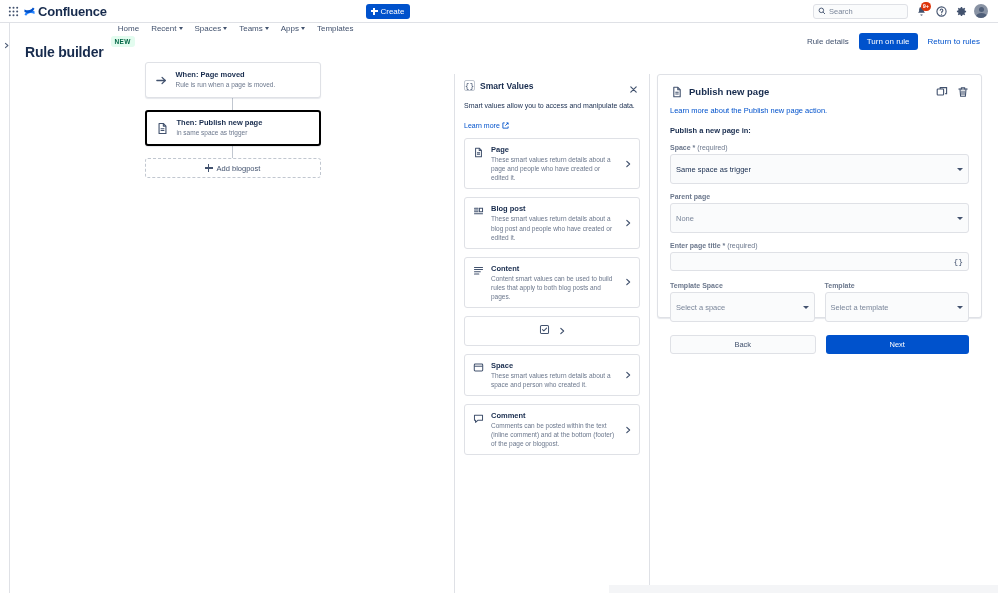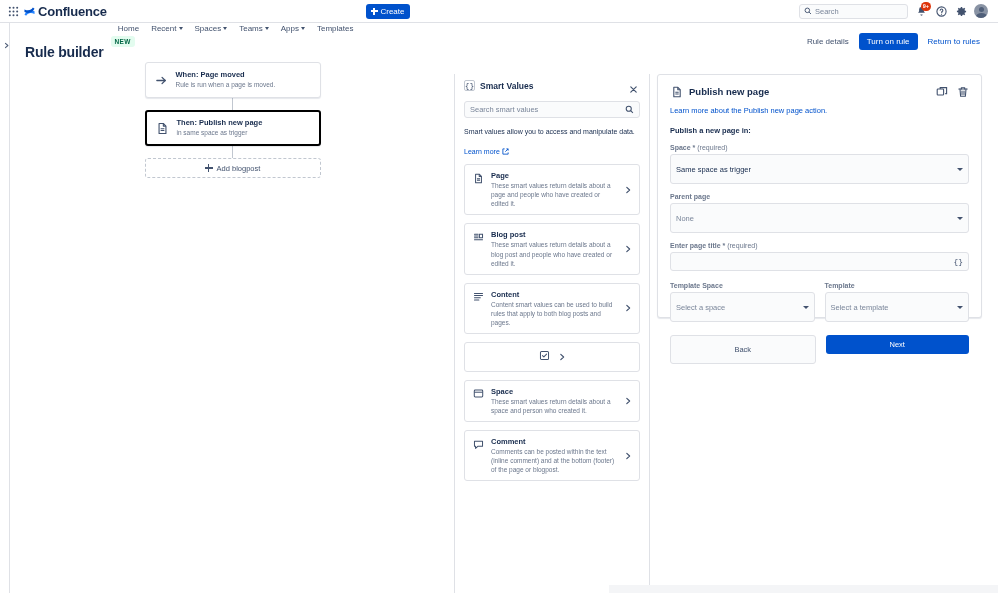--- a/index.html
+++ b/index.html
@@ -79,21 +79,21 @@
   .create-btn .plus:after  { top: 3px; left: 0.5px; height: 1.5px; width: 7px; }
 
   .nav-right {
     margin-left: auto;
     display: flex;
     align-items: center;
     gap: 6px;
     padding-right: 4px;
   }
   .searchbox {
-    width: 109px;
+    width: 95px;
     height: 15px;
     border: 1px solid #dfe1e6;
     border-radius: 3px;
     background: #fafbfc;
     display: flex;
     align-items: center;
     padding: 0 4px;
     gap: 3px;
     font-size: 7.5px;
     color: #7a869a;
@@ -417,21 +417,21 @@
   }
   .two-col { display: flex; gap: 10px; }
   .two-col > div { flex: 1 1 0; min-width: 0; }
   .pub-footer {
     display: flex;
     gap: 10px;
     margin-top: 4px;
   }
   .btn-back {
     flex: 1 1 0;
-    height: 29px;
+    height: 19px;
     border: 1px solid #dfe1e6;
     border-radius: 3px;
     background: #fafbfc;
     color: #42526e;
     font-size: 7.5px;
     display: flex; align-items: center; justify-content: center;
     font-family: inherit;
   }
   .btn-next {
     flex: 1 1 0;
@@ -595,27 +595,20 @@
   <div class="sv-head">
     <span class="sv-brace">{}</span>
     <span class="sv-title">Smart Values</span>
     <span class="sv-close">
       <svg viewBox="0 0 10 10" fill="none" stroke="#42526e" stroke-width="1.3" stroke-linecap="round">
           <path d="M2 2 L8 8M8 2 L2 8"></path>
         </svg>
     </span>
   </div>
 
-  <div class="sv-search">
-    <span>Search smart values</span>
-    <svg viewBox="0 0 12 12" fill="none" stroke="currentColor" stroke-width="1.4">
-        <circle cx="5" cy="5" r="3.4"></circle>
-        <path d="M7.6 7.6 L10.5 10.5"></path>
-      </svg>
-  </div>
 
   <div class="sv-desc">Smart values allow you to access and manipulate data.</div>
   <a class="sv-learn">
     <span>Learn more</span>
     <svg viewBox="0 0 8 8" fill="none" stroke="#0052cc" stroke-width="1">
         <path d="M3 1H1v6h6V5"></path>
         <path d="M5 1h2v2M7 1L3.8 4.2"></path>
       </svg>
   </a>
 

